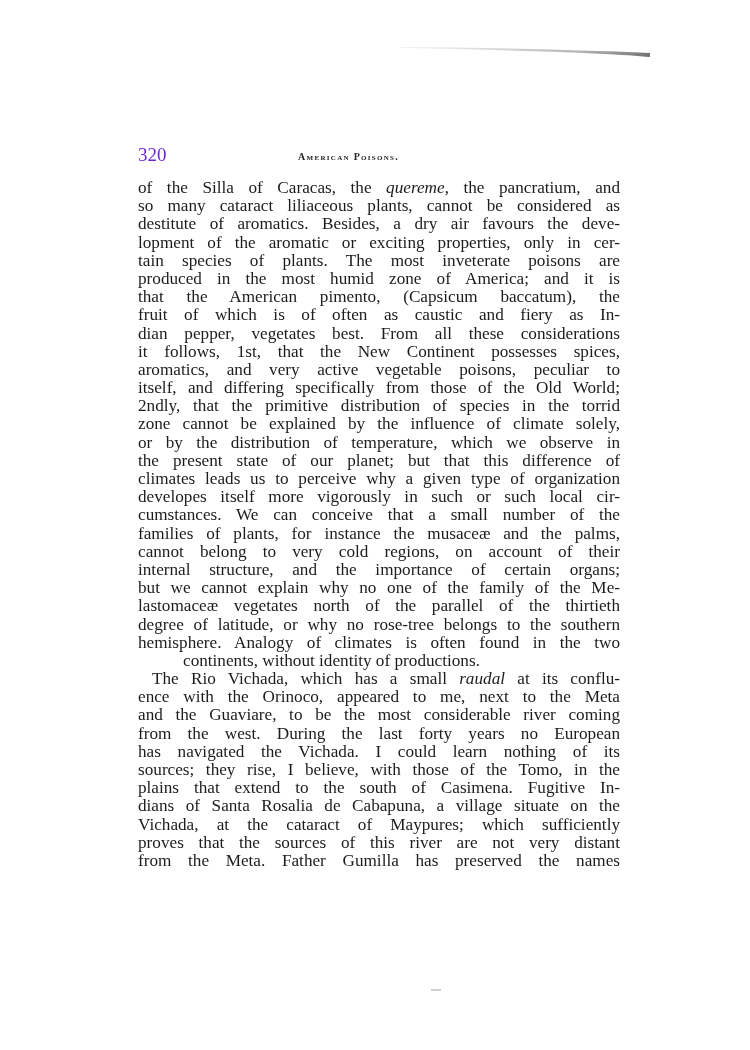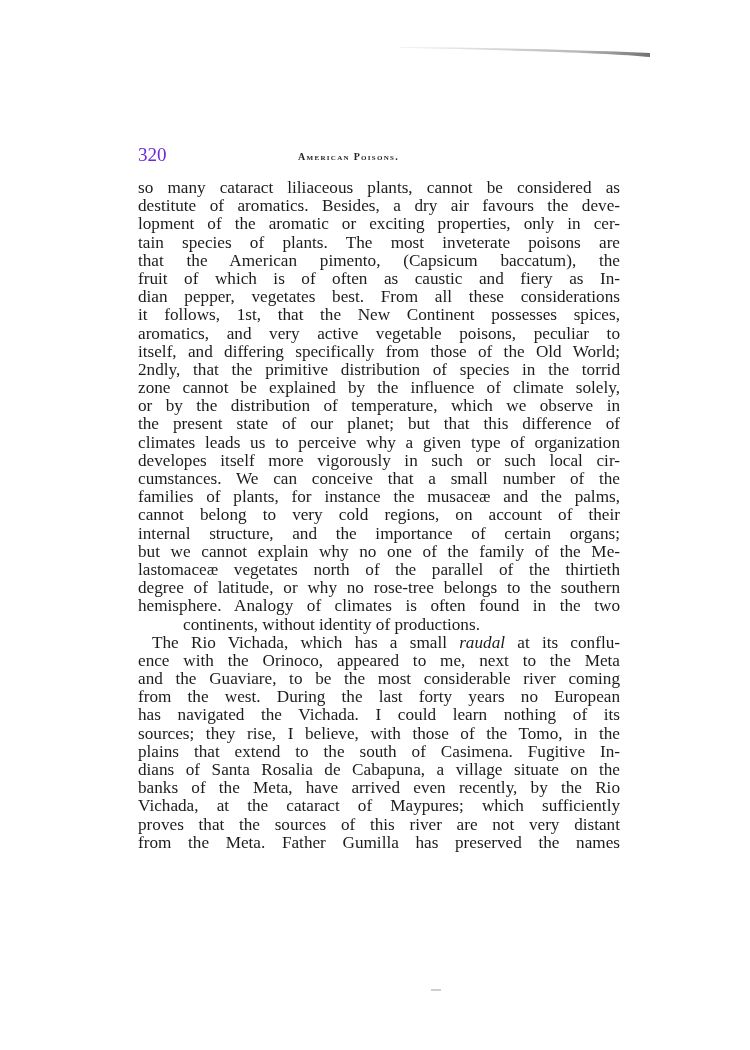--- a/index.html
+++ b/index.html
@@ -99,24 +99,26 @@
   </defs>
   <path d="M0,1 Q130,2 250,7 L250,11 Q200,6 0,1.8 Z" fill="url(#curlGrad)"></path>
 </svg>
 
 <div class="header">
   <span class="page-number">320</span>
   <span class="running-head">American Poisons.</span>
 </div>
 
 <div class="body-text" id="body-text">
+    <span class="line"><span>of the Silla of Caracas, the </span><em>quereme</em><span>, the pancratium, and</span></span>
     <span class="line">so many cataract liliaceous plants, cannot be considered as</span>
     <span class="line">destitute of aromatics.  Besides, a dry air favours the deve-</span>
     <span class="line">lopment of the aromatic or exciting properties, only in cer-</span>
     <span class="line">tain species of plants.  The most inveterate poisons are</span>
+    <span class="line">produced in the most humid zone of America; and it is</span>
     <span class="line">that the American pimento, (Capsicum baccatum), the</span>
     <span class="line">fruit of which is of often as caustic and fiery as In-</span>
     <span class="line">dian pepper, vegetates best.  From all these considerations</span>
     <span class="line">it follows, 1st, that the New Continent possesses spices,</span>
     <span class="line">aromatics, and very active vegetable poisons, peculiar to</span>
     <span class="line">itself, and differing specifically from those of the Old World;</span>
     <span class="line">2ndly, that the primitive distribution of species in the torrid</span>
     <span class="line">zone cannot be explained by the influence of climate solely,</span>
     <span class="line">or by the distribution of temperature, which we observe in</span>
     <span class="line">the present state of our planet; but that this difference of</span>
@@ -132,19 +134,18 @@
     <span class="line">hemisphere.  Analogy of climates is often found in the two</span>
     <span class="line last">continents, without identity of productions.</span>
     <span class="line indent"><span>The Rio Vichada, which has a small </span><em>raudal</em><span> at its conflu-</span></span>
     <span class="line">ence with the Orinoco, appeared to me, next to the Meta</span>
     <span class="line">and the Guaviare, to be the most considerable river coming</span>
     <span class="line">from the west.  During the last forty years no European</span>
     <span class="line">has navigated the Vichada.  I could learn nothing of its</span>
     <span class="line">sources; they rise, I believe, with those of the Tomo, in the</span>
     <span class="line">plains that extend to the south of Casimena.  Fugitive In-</span>
     <span class="line">dians of Santa Rosalia de Cabapuna, a village situate on the</span>
-    <span class="line">banks of the Meta, have arrived even recently, by the Rio</span>
     <span class="line">Vichada, at the cataract of Maypures; which sufficiently</span>
     <span class="line">proves that the sources of this river are not very distant</span>
     <span class="line">from the Meta.  Father Gumilla has preserved the names</span>
   </div>
 
 <div class="speck"></div>
 
 </body></html>

